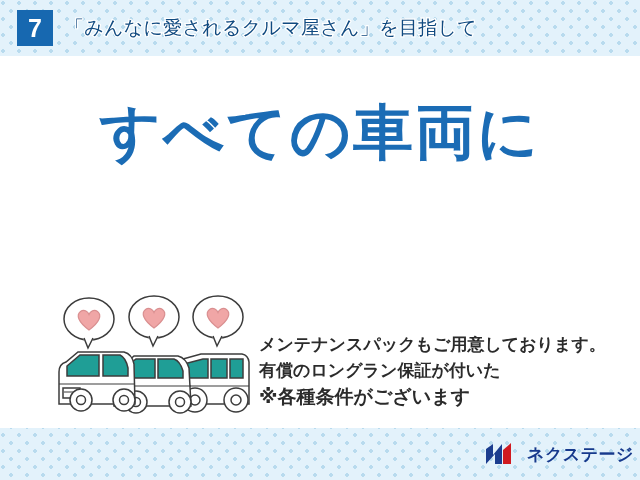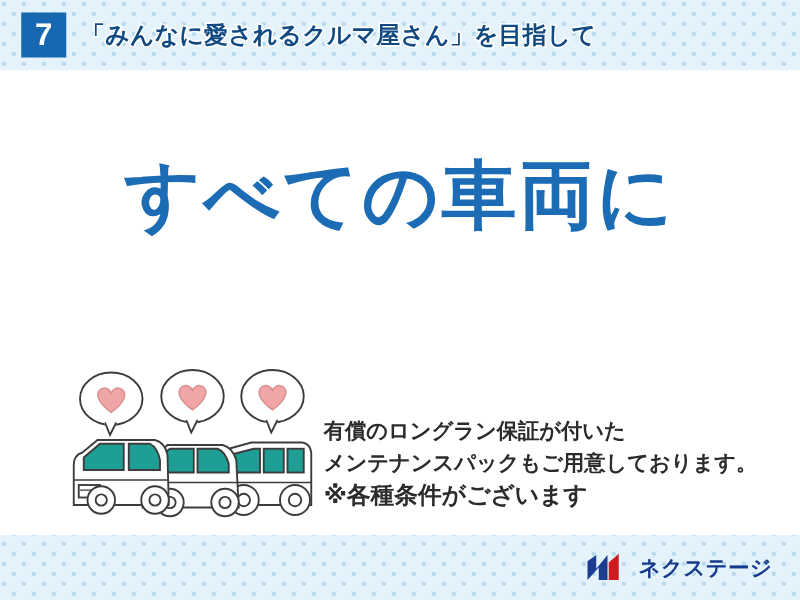--- a/index.html
+++ b/index.html
@@ -44,21 +44,21 @@
     color: #ffffff;
     font-size: 25px;
     font-weight: bold;
     line-height: 36px;
     text-align: center;
     flex: 0 0 auto;
   }
   #header-title {
     margin-left: 12px;
     font-size: 19px;
-    font-weight: bold;
+    font-weight: normal;
     color: #104a80;
     letter-spacing: 0.3px;
     white-space: nowrap;
     -webkit-text-stroke: 2.4px #ffffff;
     paint-order: stroke fill;
   }
 
   
   #panel {
     position: absolute;
@@ -75,21 +75,20 @@
     left: 0;
     top: 40px;
     width: 640px;
     text-align: center;
     color: #1b6cb5;
     font-weight: bold;
     font-size: 60px;
     line-height: 73px;
     letter-spacing: 2px;
     white-space: nowrap;
-    margin-top: 24px;
   }
   #headline .hl-line { display: block; }
 
   
   #lower {
     position: absolute;
     left: 0;
     top: 230px;
     width: 640px;
     height: 142px;
@@ -124,21 +123,21 @@
   
   #footer {
     position: absolute;
     left: 0;
     top: 428px;
     width: 640px;
     height: 52px;
     display: flex;
     align-items: center;
     justify-content: flex-end;
-    padding-right: 22px;
+    padding-right: 6px;
     box-sizing: border-box;
   }
   #brand {
     display: flex;
     align-items: center;
     gap: 8px;
   }
   #brand-mark { display: block; }
   #brand-name {
     font-size: 17px;
@@ -227,22 +226,22 @@
               <circle cx="25" cy="114" r="4.5" fill="#ffffff"></circle>
               <circle cx="68" cy="114" r="11" fill="#ffffff"></circle>
               <circle cx="68" cy="114" r="4.5" fill="#ffffff"></circle>
             </g>
 
           </g>
         </svg>
       </div>
 
       <div id="body-copy">
+        <span class="bc-line">メンテナンスパックもご用意しております。</span>
         <span class="bc-line">有償のロングラン保証が付いた</span>
-        <span class="bc-line">メンテナンスパックもご用意しております。</span>
         <span class="bc-note">※各種条件がございます</span>
       </div>
 
     </div>
   </div>
 
   <div id="footer">
     <div id="brand">
       <svg id="brand-mark" width="34" height="24" viewBox="0 0 34 24">
         <path d="M1 22 L1 7 L8 2 L8 13 L17 2 L17 22 L10 22 L10 12 L1 22 Z" fill="#1b3d8f"></path>

